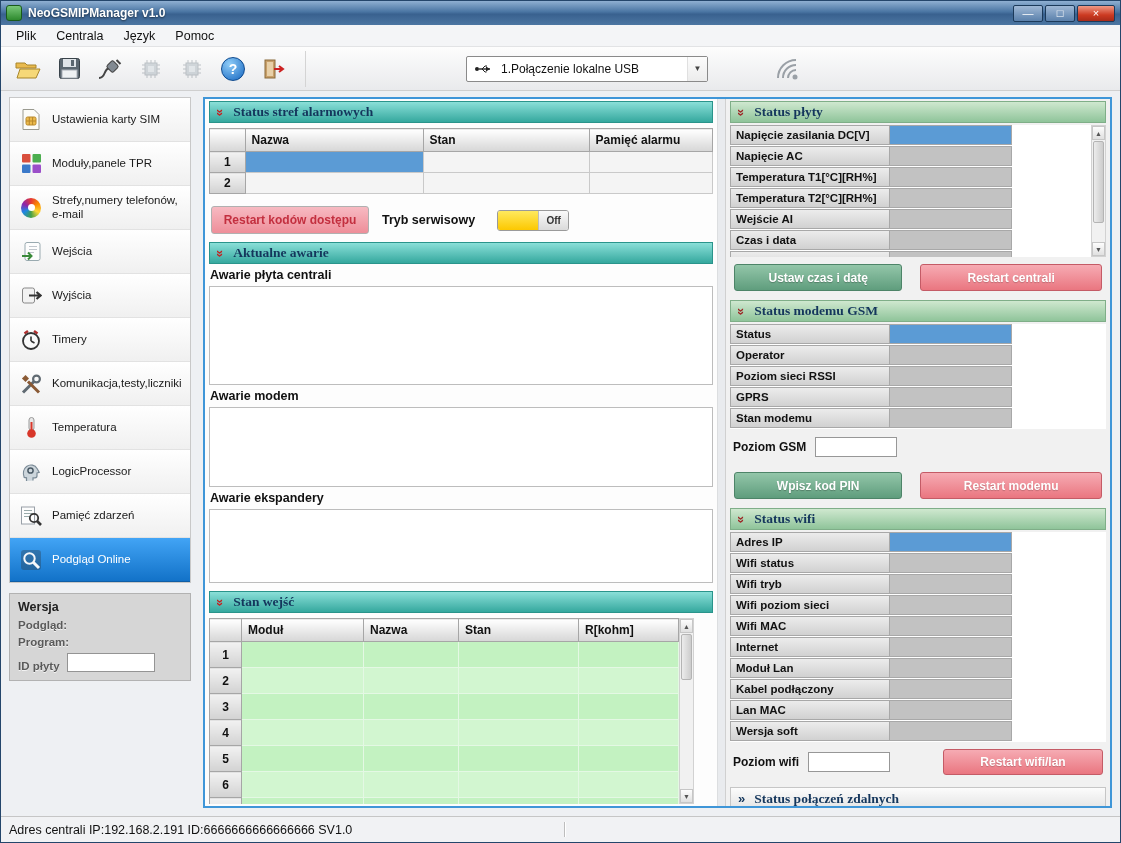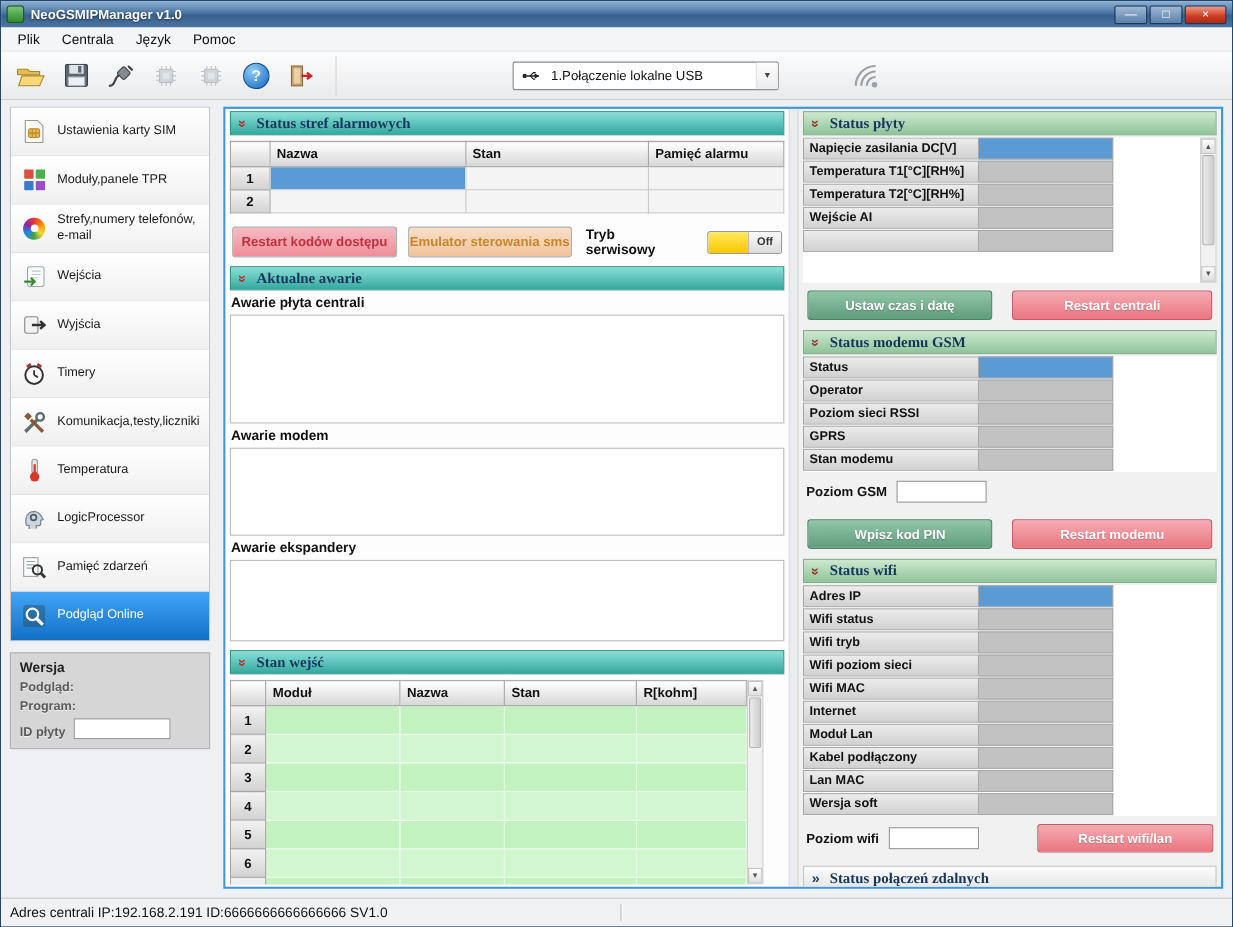--- a/index.html
+++ b/index.html
@@ -360,21 +360,20 @@
                 <td class="rownum">2</td>
                 <td class="acell"></td>
                 <td class="acell"></td>
                 <td class="acell"></td>
               </tr>
             </tbody>
         </table>
 
         <div class="ctrl-row">
           <button class="btn btn-pink">Restart kodów dostępu</button>
-          <button class="btn btn-peach">Emulator sterowania sms</button>
           <span class="svc-label">Tryb serwisowy</span>
           <div class="toggle">
             <div class="tg-on"></div>
             <div class="tg-off">Off</div>
           </div>
         </div>
 
         <div class="hdr hdr-teal">
           <span class="chev">»</span>
           <span>Aktualne awarie</span>
@@ -468,29 +467,37 @@
           <span class="chev">»</span>
           <span>Status płyty</span>
         </div>
         <div class="rows-wrap">
           <div class="board-viewport" id="board-rows">
               <div class="status-row">
                 <div class="st-label">Napięcie zasilania DC[V]</div>
                 <div class="st-value hl"></div>
               </div>
               <div class="status-row">
+                <div class="st-label">Napięcie AC</div>
+                <div class="st-value"></div>
+              </div>
+              <div class="status-row">
                 <div class="st-label">Temperatura T1[°C][RH%]</div>
                 <div class="st-value"></div>
               </div>
               <div class="status-row">
                 <div class="st-label">Temperatura T2[°C][RH%]</div>
                 <div class="st-value"></div>
               </div>
               <div class="status-row">
                 <div class="st-label">Wejście AI</div>
+                <div class="st-value"></div>
+              </div>
+              <div class="status-row">
+                <div class="st-label">Czas i data</div>
                 <div class="st-value"></div>
               </div>
               <div class="status-row">
                 <div class="st-label"></div>
                 <div class="st-value"></div>
               </div>
             </div>
           <div class="vscroll" style="height:132px">
             <div class="vs-btn">▲</div>
             <div class="vs-thumb" style="height:82px"></div>

